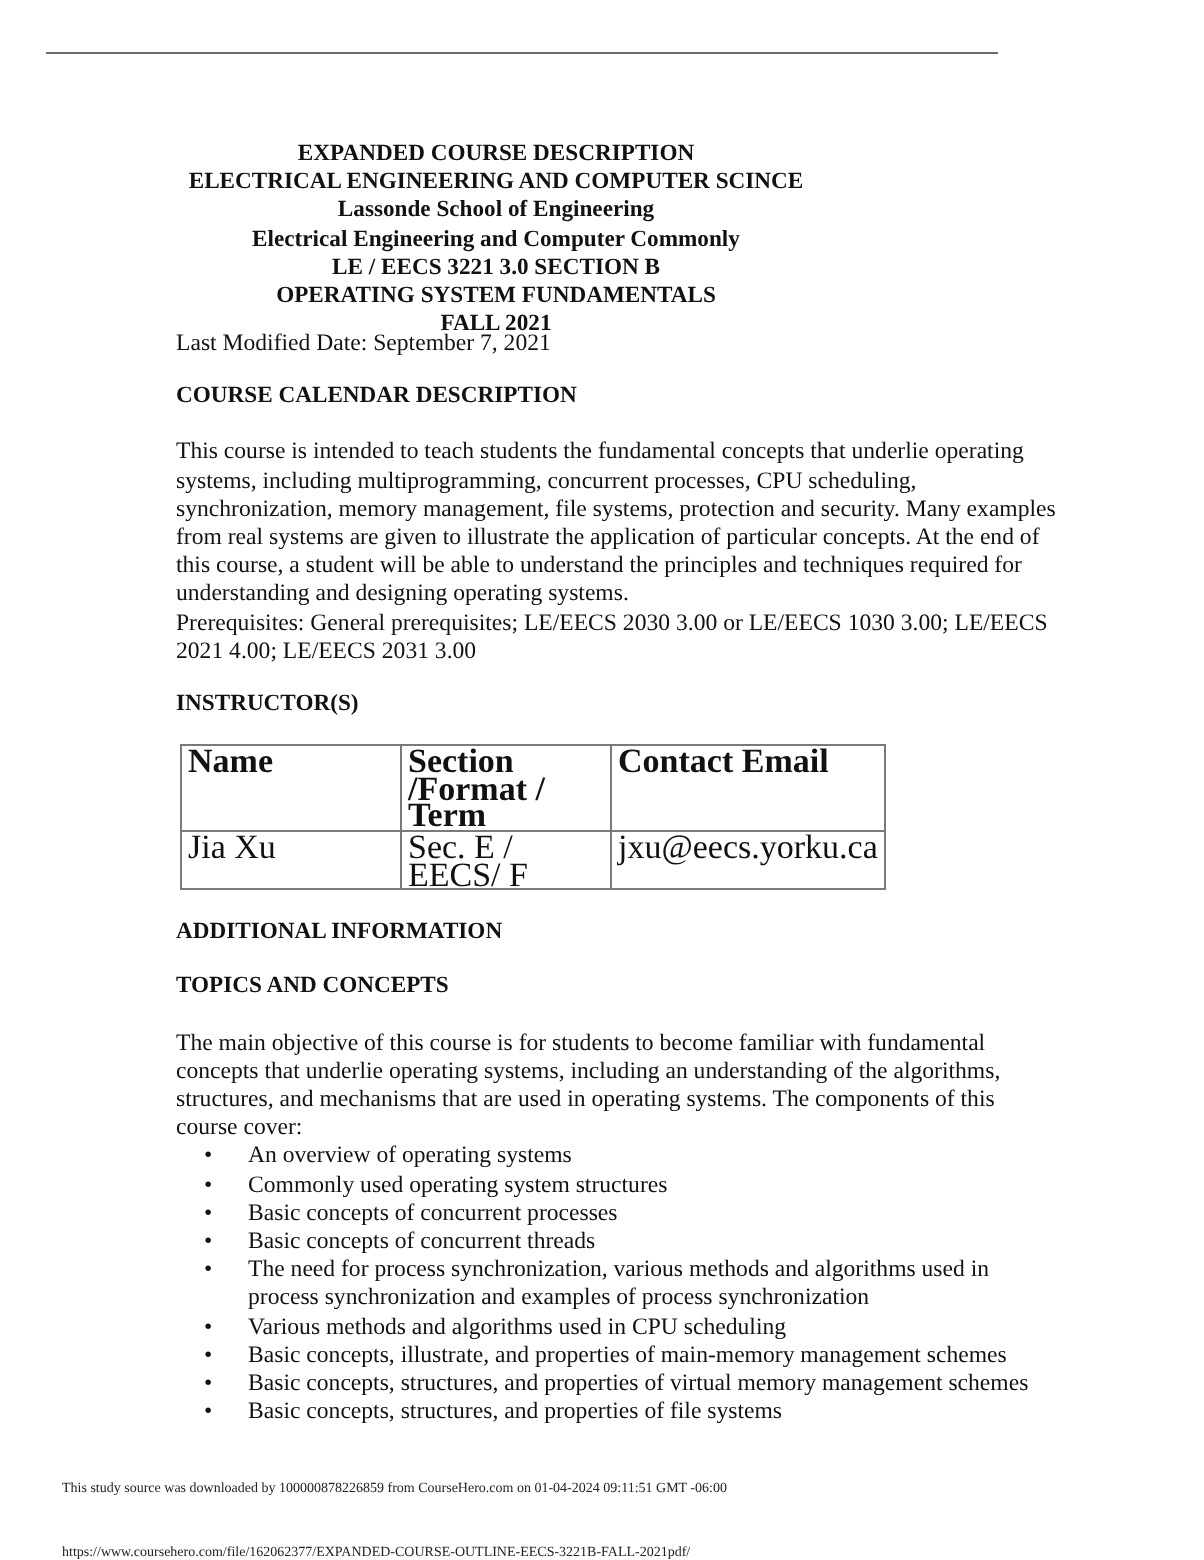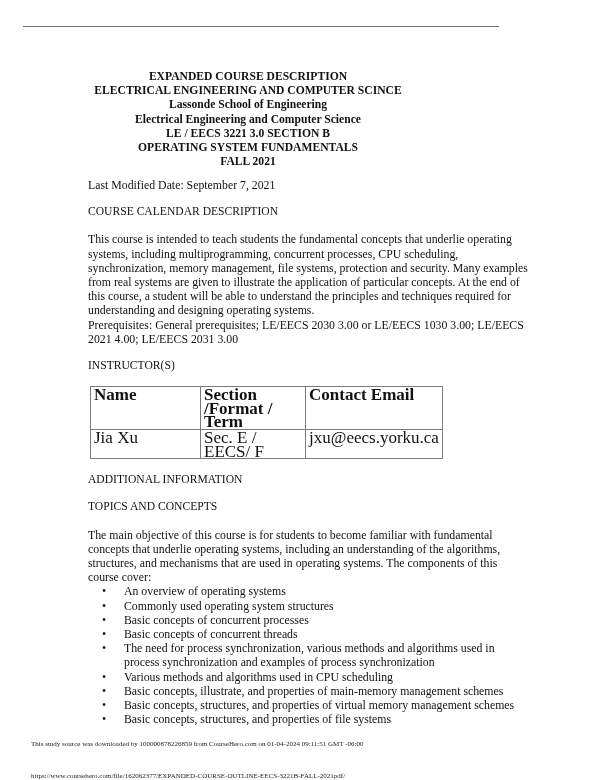--- a/index.html
+++ b/index.html
@@ -30,29 +30,29 @@
       width: 496px;
       text-align: center;
       font-weight: bold;
       font-size: 11.6px;
       line-height: 14.2px;
     }
     .title-block div { white-space: nowrap; }
     .content {
       position: absolute;
       left: 88px;
-      top: 178px;
+      top: 164px;
       width: 440px;
       font-size: 11.8px;
       line-height: 14.2px;
     }
     .content p { margin: 0; }
     .modified { margin-bottom: 13px !important; }
     .heading {
-      font-weight: normal;
+      font-weight: bold;
       font-size: 11.6px;
       margin: 0 0 13px 0 !important;
     }
     .para { margin-bottom: 13px !important; }
     table.instructors {
       border-collapse: collapse;
       margin-left: 2px;
       margin-bottom: 14px;
       font-size: 17px;
       line-height: 13.6px;
@@ -104,21 +104,21 @@
   </style>
 </head>
 <body>
 
 <div class="top-rule"></div>
 
 <div class="title-block">
   <div>EXPANDED COURSE DESCRIPTION</div>
   <div>ELECTRICAL ENGINEERING AND COMPUTER SCINCE</div>
   <div>Lassonde School of Engineering</div>
-  <div>Electrical Engineering and Computer Science</div>
+  <div>Electrical Engineering and Computer Commonly</div>
   <div>LE / EECS 3221 3.0 SECTION B</div>
   <div>OPERATING SYSTEM  FUNDAMENTALS</div>
   <div>FALL 2021</div>
 </div>
 
 <div class="content">
   <p class="modified">Last Modified Date: September 7, 2021</p>
 
   <p class="heading">COURSE CALENDAR DESCRIPTION</p>
   <div class="para">

